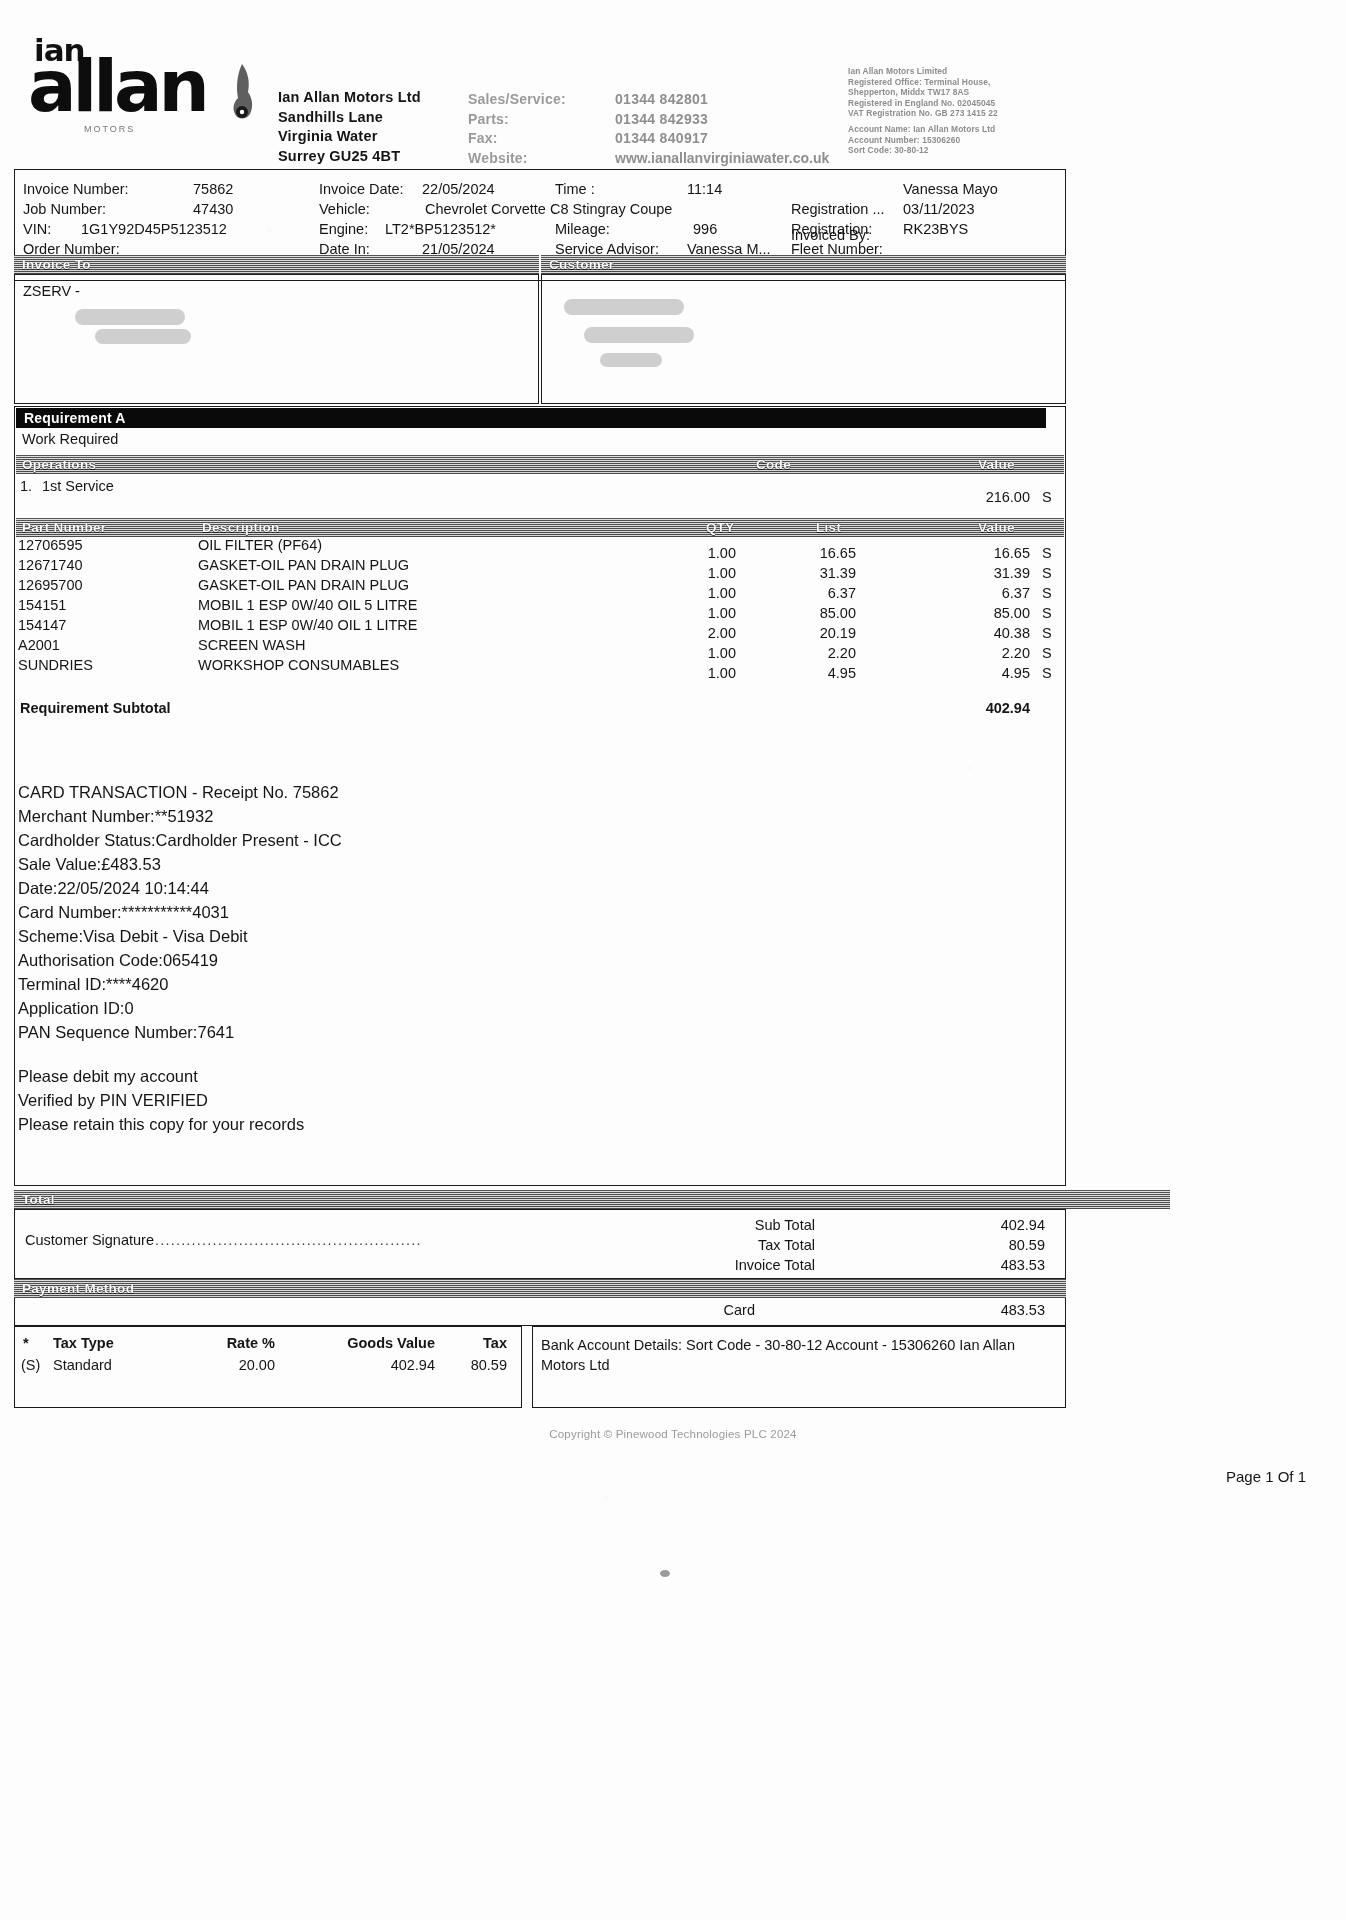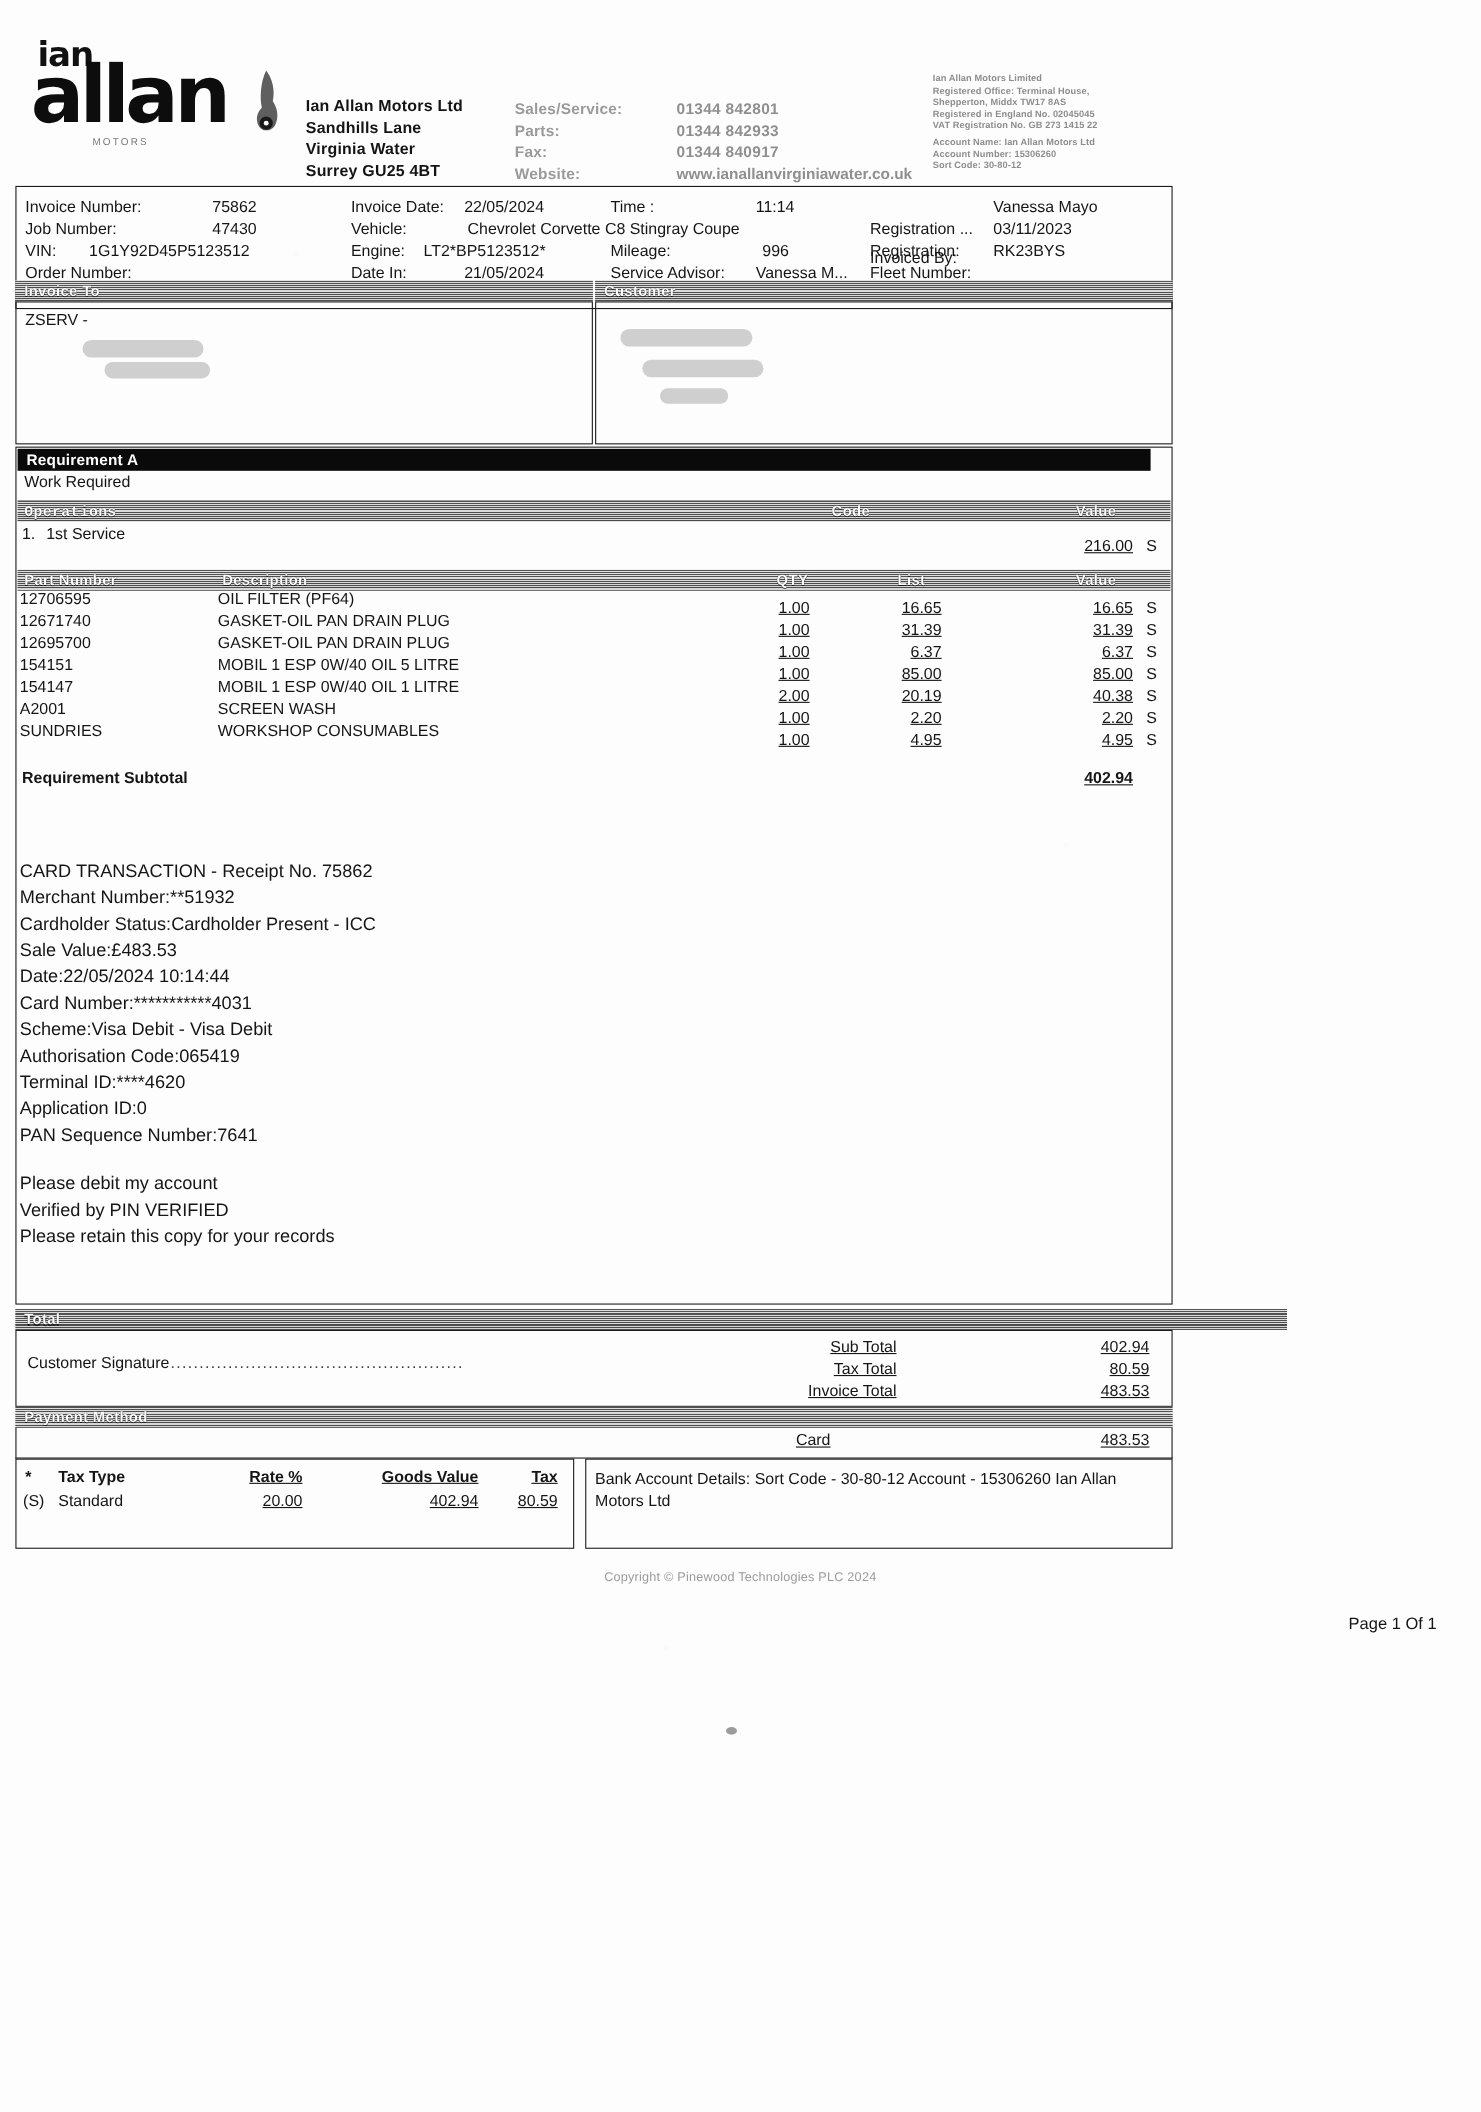--- a/index.html
+++ b/index.html
@@ -87,21 +87,21 @@
   .bar-black {
     position:absolute; background:#0a0a0a; color:#fff;
     font-size:14px; font-weight:bold; height:20px; line-height:20px;
     letter-spacing:0.2px;
   }
   .box { position:absolute; border:1.2px solid #1c1c1c; }
   .b { font-weight:bold; }
 
   
   .t { position:absolute; font-size:14.5px; color:#151515; white-space:nowrap; }
-  .t.r { text-align:right;text-decoration:underline; }
+  .t.r { text-align:right; }
 
   .redact {
     position:absolute;
     background:#cfcfcf;
     border-radius:9px;
     filter:blur(0.6px);
   }
 
   .dotline { letter-spacing:1.2px; color:#3a3a3a; }
 
@@ -235,21 +235,21 @@
 
   <div class="box" style="left:14px; top:406px; width:1052px; height:780px;"></div>
 
   <div class="bar-black" style="left:16px; top:408px; width:1030px;">
     <span style="margin-left:8px;">Requirement A</span>
   </div>
 
   <div class="t" style="left:22px; top:431px;">Work Required</div>
 
   <div class="bar" style="left:16px; top:455px; width:1048px;">
-    <span style="margin-left:6px;font-family:Liberation Mono, monospace;">Operations</span>
+    <span style="margin-left:6px;">Operations</span>
     <span style="position:absolute; left:740px;">Code</span>
     <span style="position:absolute; left:962px;">Value</span>
   </div>
 
   <div class="t" style="left:20px; top:478px;">1.</div>
   <div class="t" style="left:42px; top:478px;">1st Service</div>
   <div class="t r" style="left:880px; top:489px; width:150px;">216.00</div>
   <div class="t" style="left:1042px; top:489px;">S</div>
 
   <div class="bar" style="left:16px; top:518px; width:1048px;">

